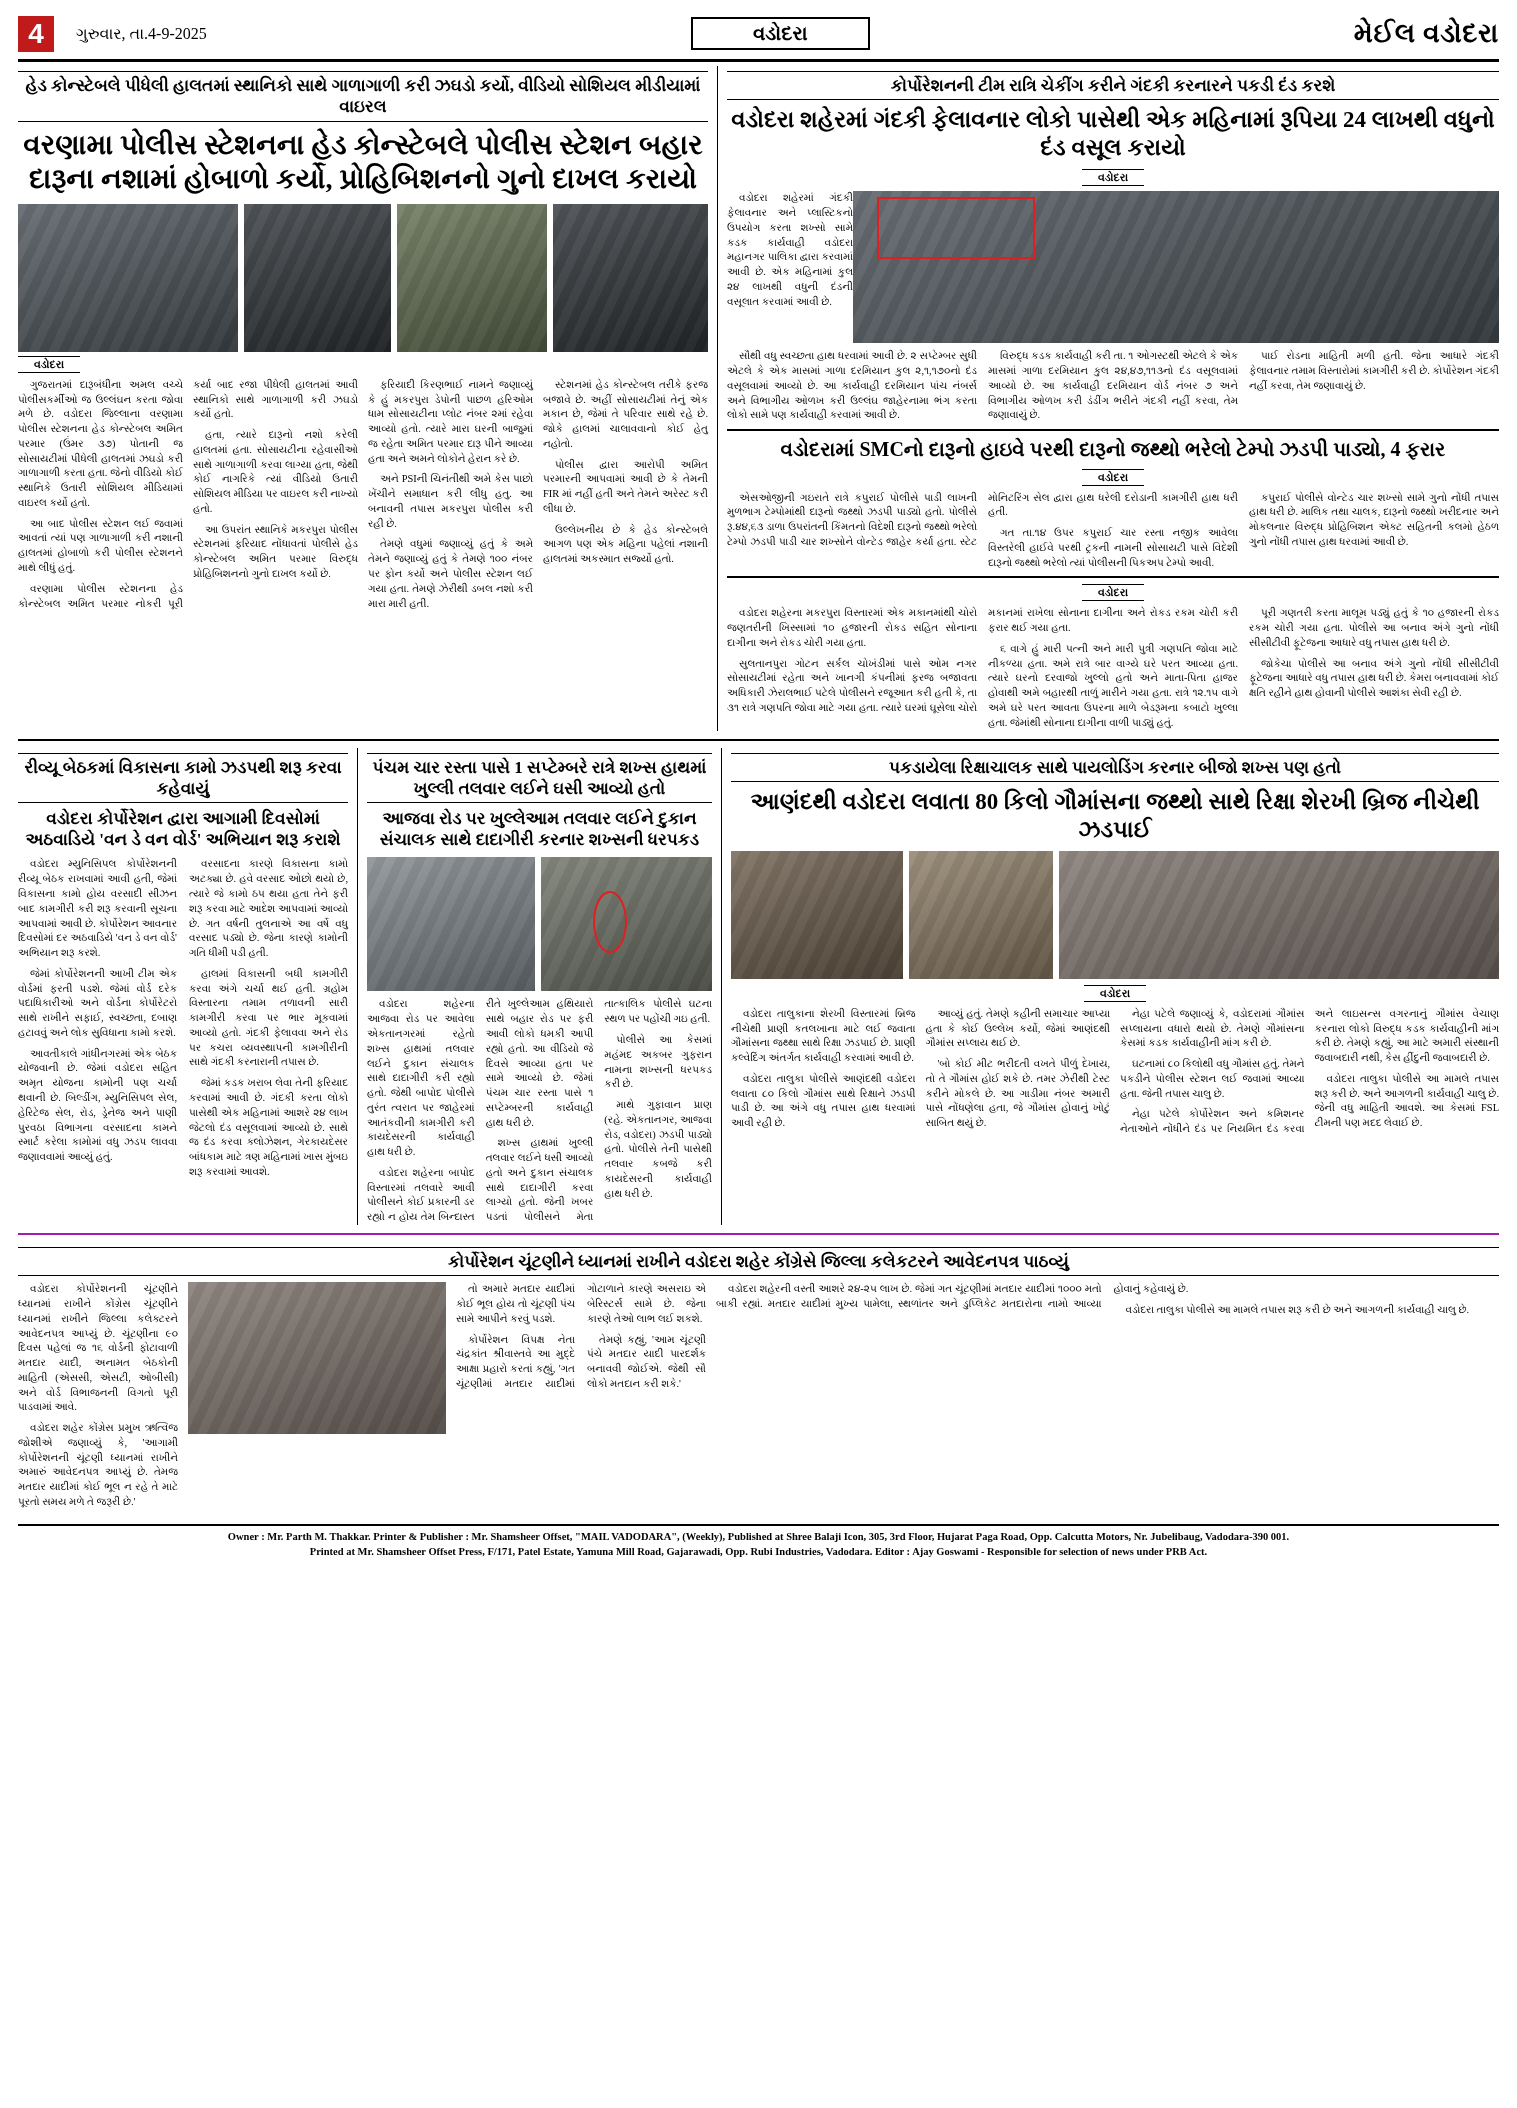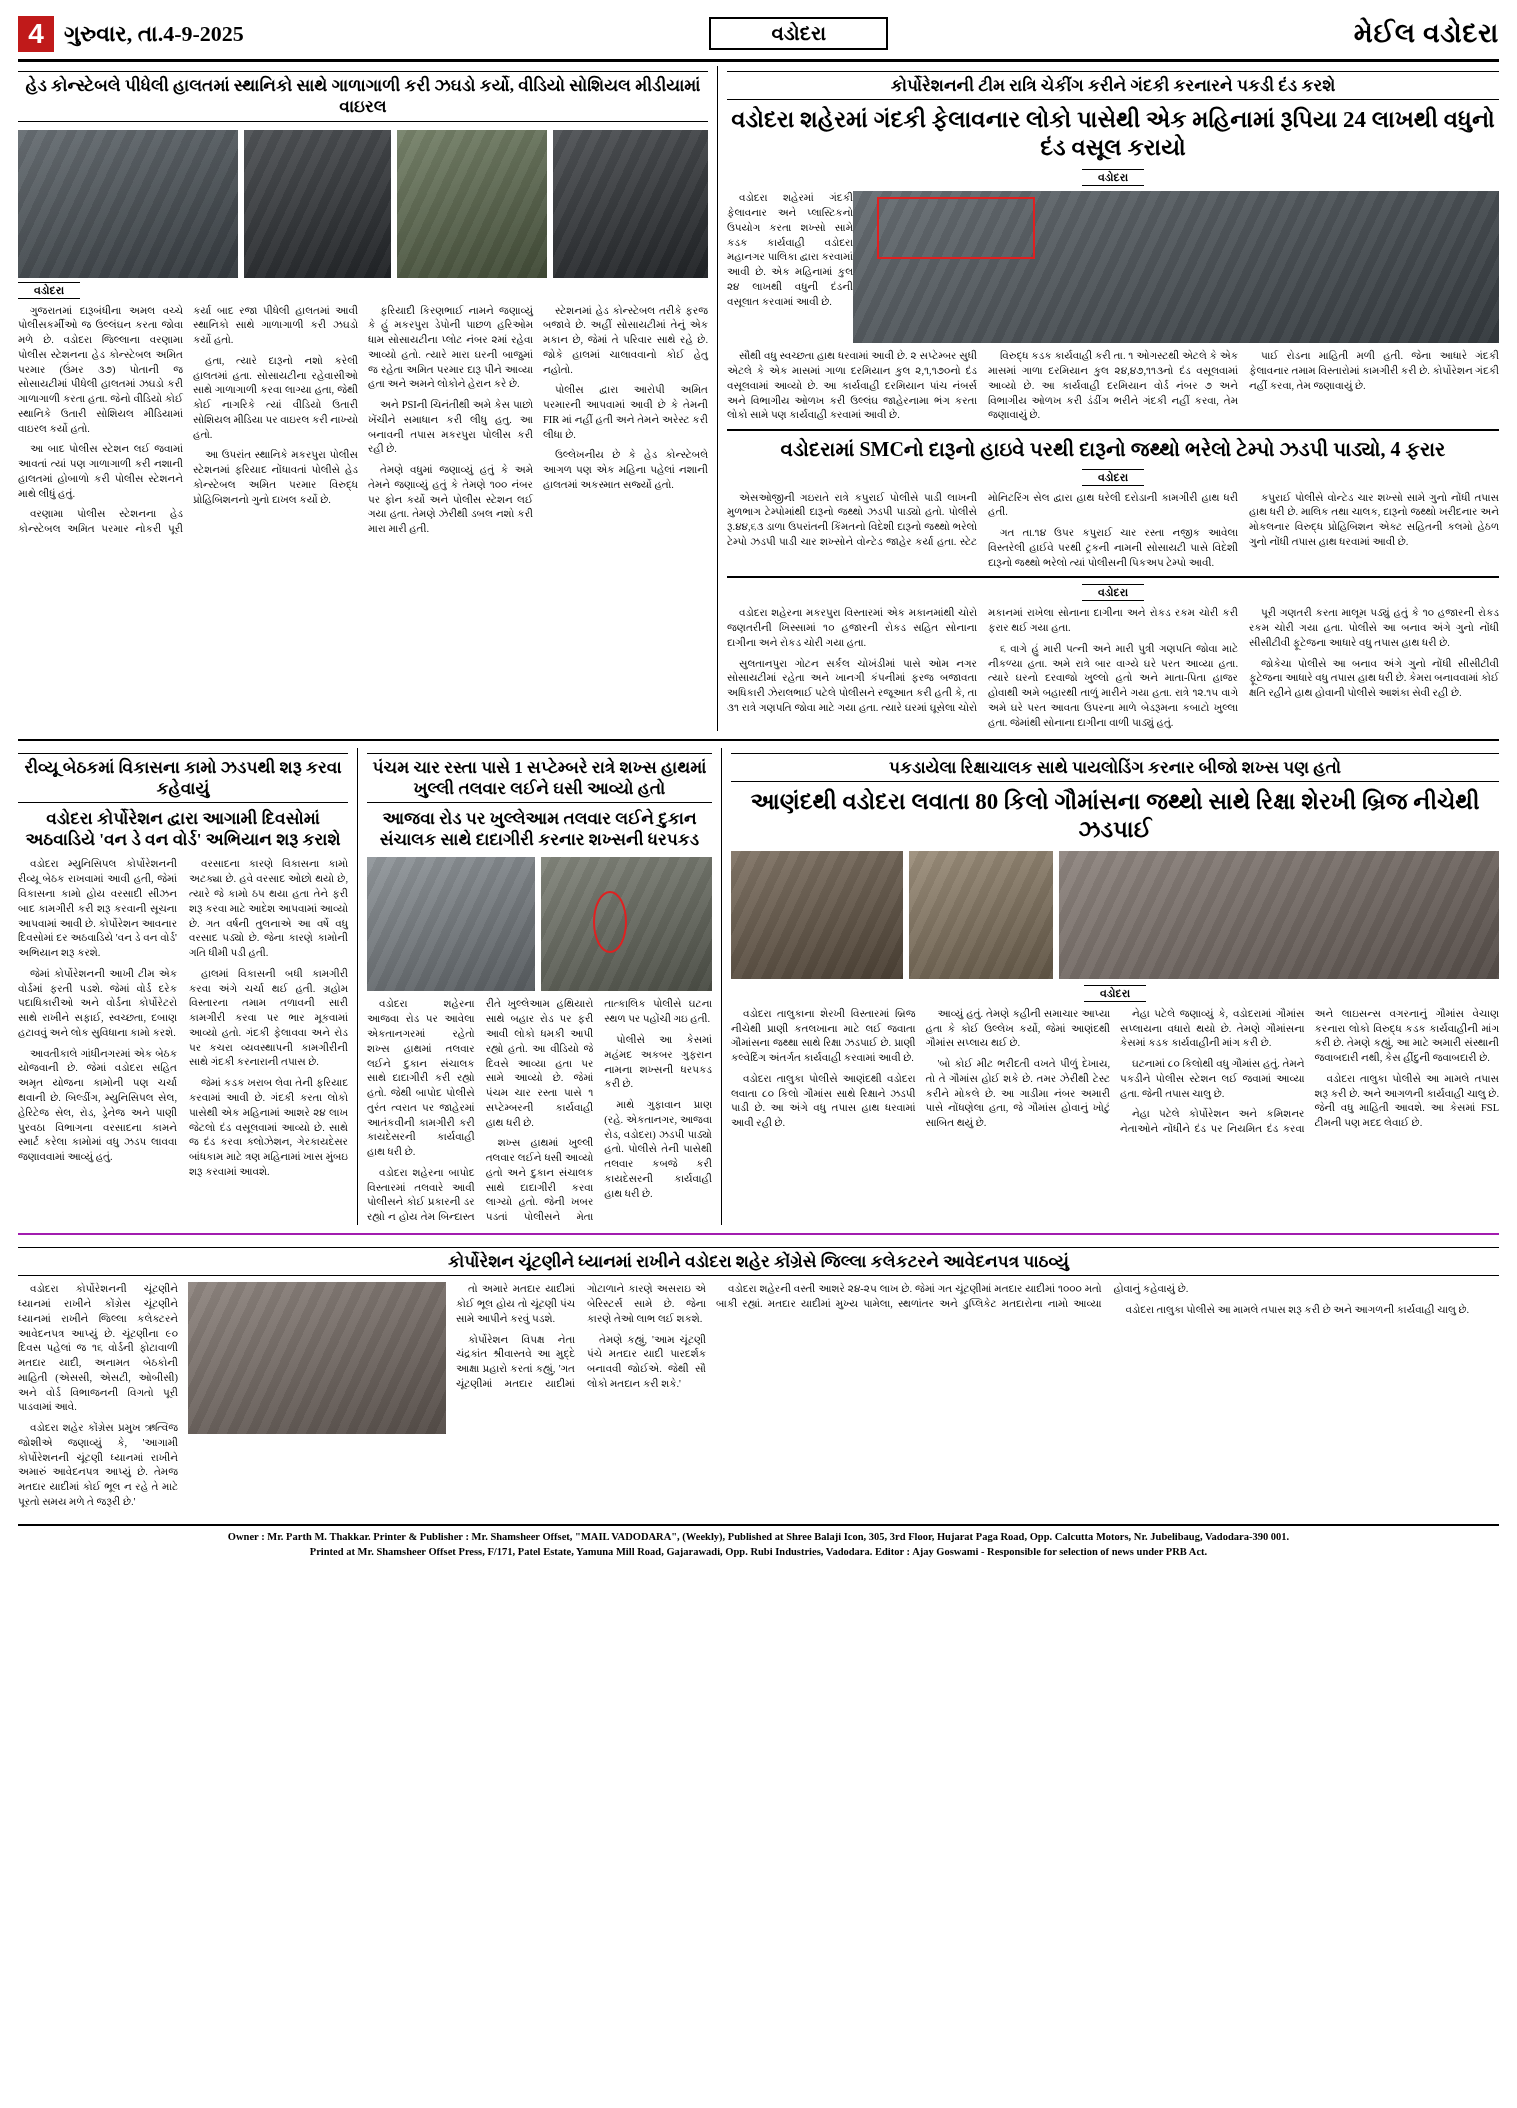--- a/index.html
+++ b/index.html
@@ -30,23 +30,23 @@
   .pagenum {
     width: 36px; height: 36px;
     background: #c01a1a;
     color: #fff;
     font-size: 28px;
     font-weight: bold;
     display: flex; align-items: center; justify-content: center;
     font-family: "Liberation Sans", sans-serif;
   }
   .masthead-date {
-    margin-left: 10px;
-    font-size: 22px;
-    font-weight: bold;
+    margin-left: 22px;
+    font-size: 16px;
+    font-weight: normal;
   }
   .masthead-center {
     flex: 1;
     display: flex; justify-content: center;
   }
   .masthead-center .box {
     border: 2px solid #000;
     padding: 3px 60px;
     font-size: 20px;
     font-weight: bold;
@@ -177,20 +177,21 @@
     <div class="masthead-center">
       <div class="box">વડોદરા</div>
     </div>
     <div class="masthead-right">મેઈલ વડોદરા</div>
   </div>
 
   <div class="top-section">
 
     <div class="col-left">
       <div class="kicker">હેડ કોન્સ્ટેબલે પીધેલી હાલતમાં સ્થાનિકો સાથે ગાળાગાળી કરી ઝઘડો કર્યો, વીડિયો સોશિયલ મીડીયામાં વાઇરલ</div>
+      <div class="headline h-xl">વરણામા પોલીસ સ્ટેશનના હેડ કોન્સ્ટેબલે પોલીસ સ્ટેશન બહાર દારૂના નશામાં હોબાળો કર્યો, પ્રોહિબિશનનો ગુનો દાખલ કરાયો</div>
 
       <div class="strip" style="margin:8px 0 0 0;">
         <div class="photo ph-street" style="width:222px;height:148px;"></div>
         <div class="photo ph-dark" style="width:148px;height:148px;"></div>
         <div class="photo ph-green" style="width:152px;height:148px;"></div>
         <div class="photo ph-dark" style="width:156px;height:148px;"></div>
       </div>
 
       <div class="dateline" style="margin-left:0;">વડોદરા</div>
 

